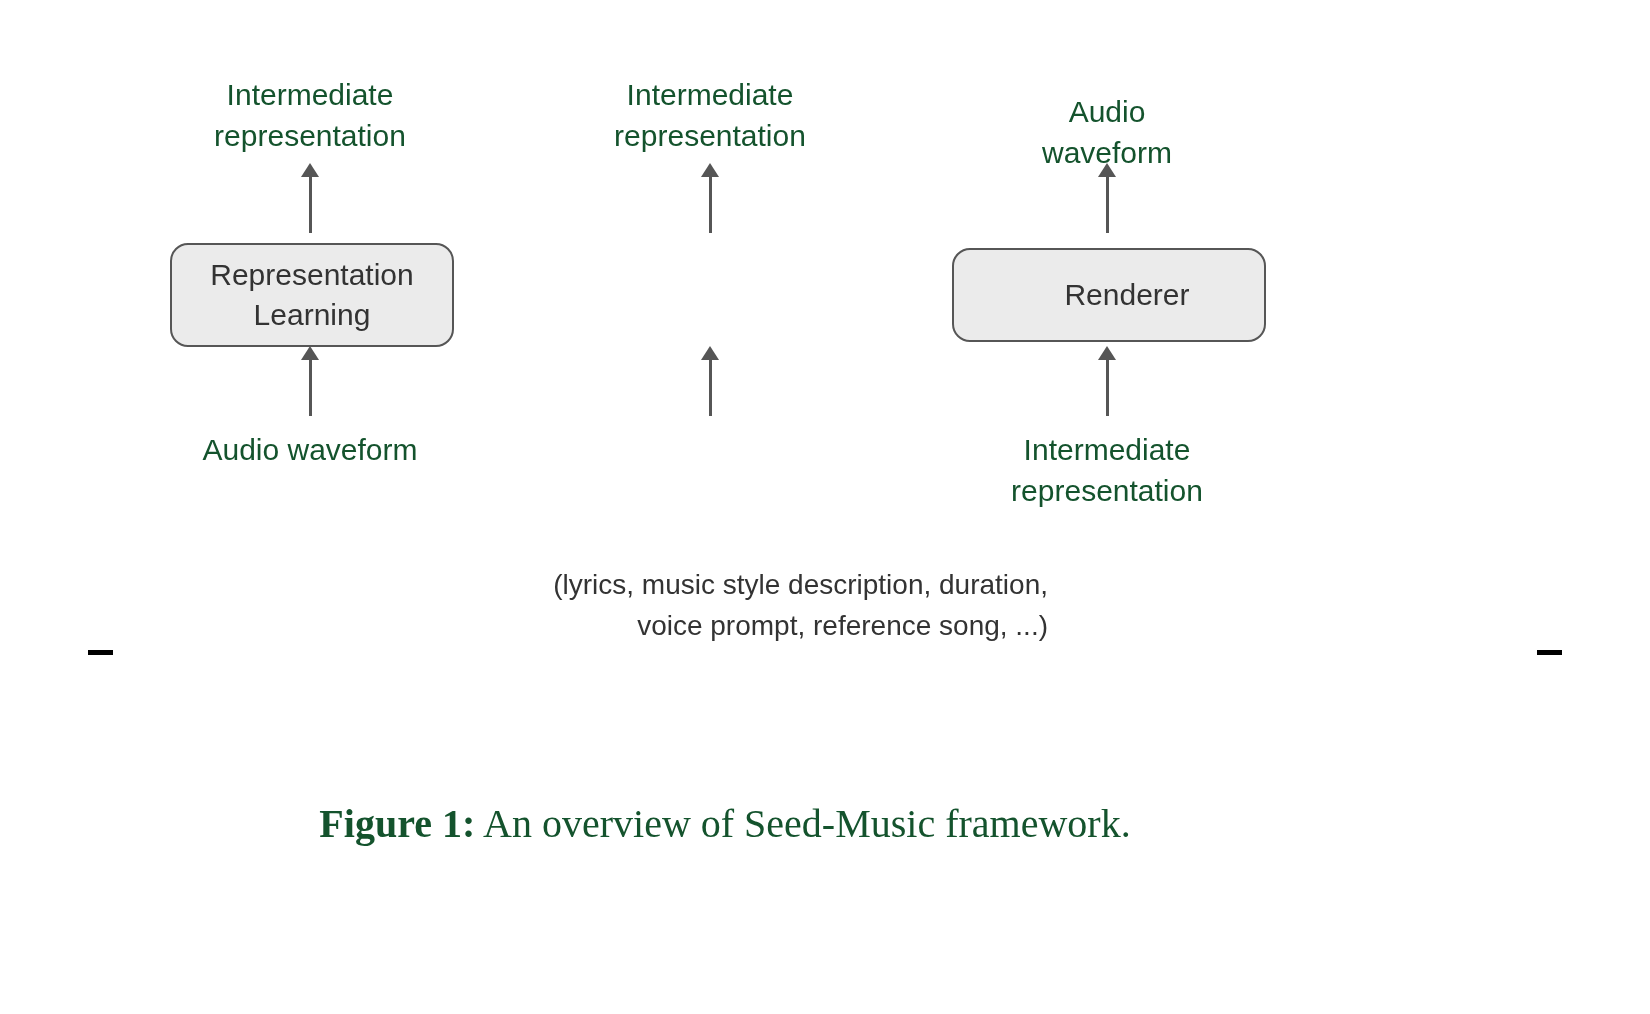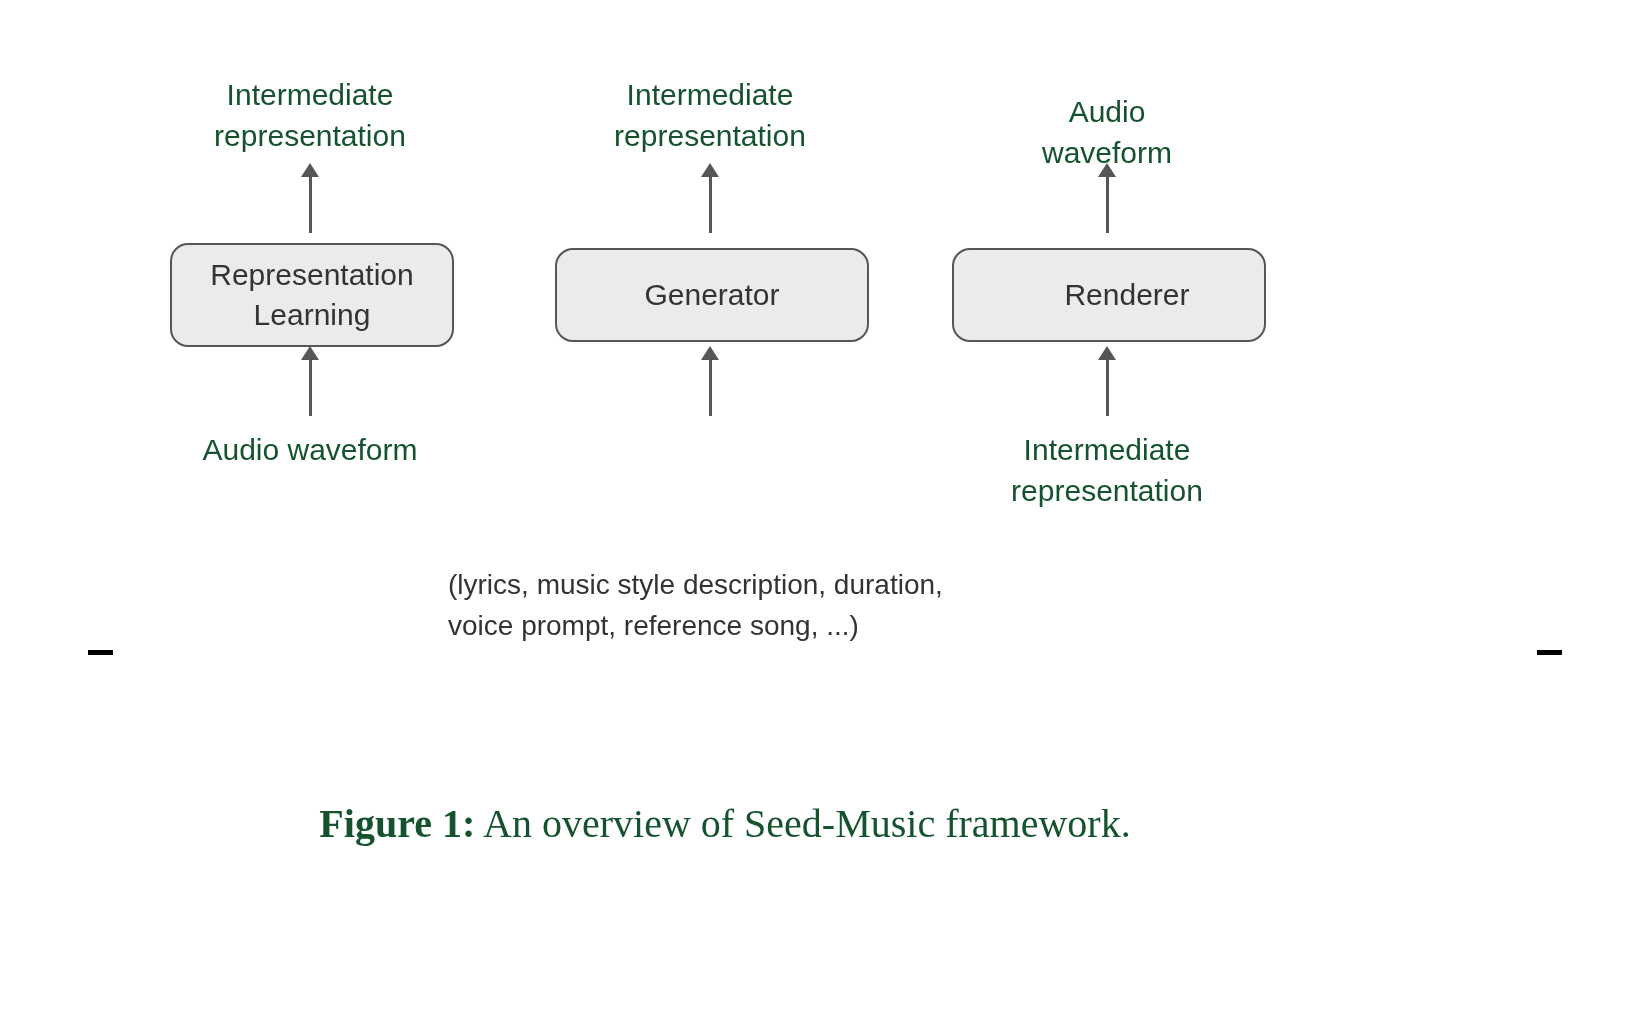--- a/index.html
+++ b/index.html
@@ -50,21 +50,21 @@
       width: 0;
       height: 0;
       border-left: 9px solid transparent;
       border-right: 9px solid transparent;
       border-bottom: 14px solid #565656;
     }
     .note {
       position: absolute;
       color: #333333;
       font-size: 28px;
-      text-align: left;
+      text-align: right;
       line-height: 1.45;
     }
     .caption {
       position: absolute;
       color: #14532d;
       font-size: 40px;
       text-align: center;
       font-family: "Times New Roman", Times, serif;
     }
     .caption .bold {
@@ -88,23 +88,20 @@
   <div class="box" style="left:170px; top:243px; width:280px; height:100px;">
     <span style="white-space:pre-line;">Representation
 Learning</span>
   </div>
   <div class="arrow" style="left:309px; top:358px; height:58px;"></div>
   <div class="label" style="left:170px; top:430px; width:280px; white-space:pre-line;">Audio waveform</div>
 
   <div class="label" style="left:555px; top:75px; width:310px; white-space:pre-line;">Intermediate
 representation</div>
   <div class="arrow" style="left:709px; top:175px; height:58px;"></div>
-  <div class="box" style="left:555px; top:248px; width:310px; height:90px;">
-    <span style="white-space:pre-line;">Generator</span>
-  </div>
   <div class="arrow" style="left:709px; top:358px; height:58px;"></div>
 
   <div class="label" style="left:952px; top:92px; width:310px; white-space:pre-line;">Audio
 waveform</div>
   <div class="arrow" style="left:1106px; top:175px; height:58px;"></div>
   <div class="box" style="left:952px; top:248px; width:310px; height:90px;">
     <span style="white-space:pre-line;margin-left:36px;">Renderer</span>
   </div>
   <div class="arrow" style="left:1106px; top:358px; height:58px;"></div>
   <div class="label" style="left:952px; top:430px; width:310px; white-space:pre-line;">Intermediate

